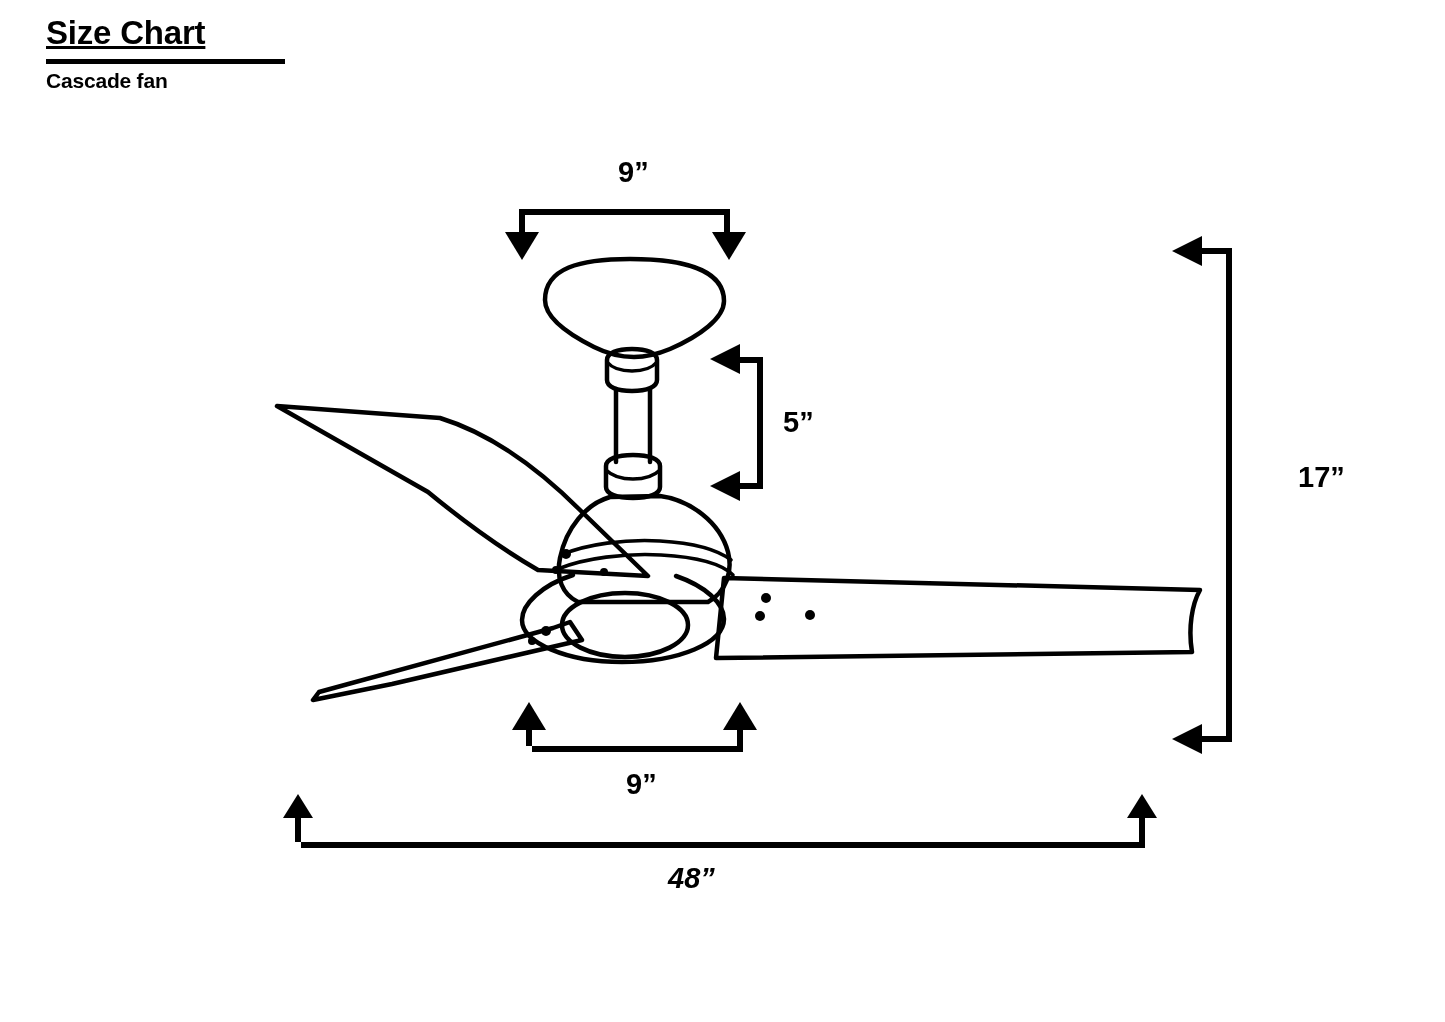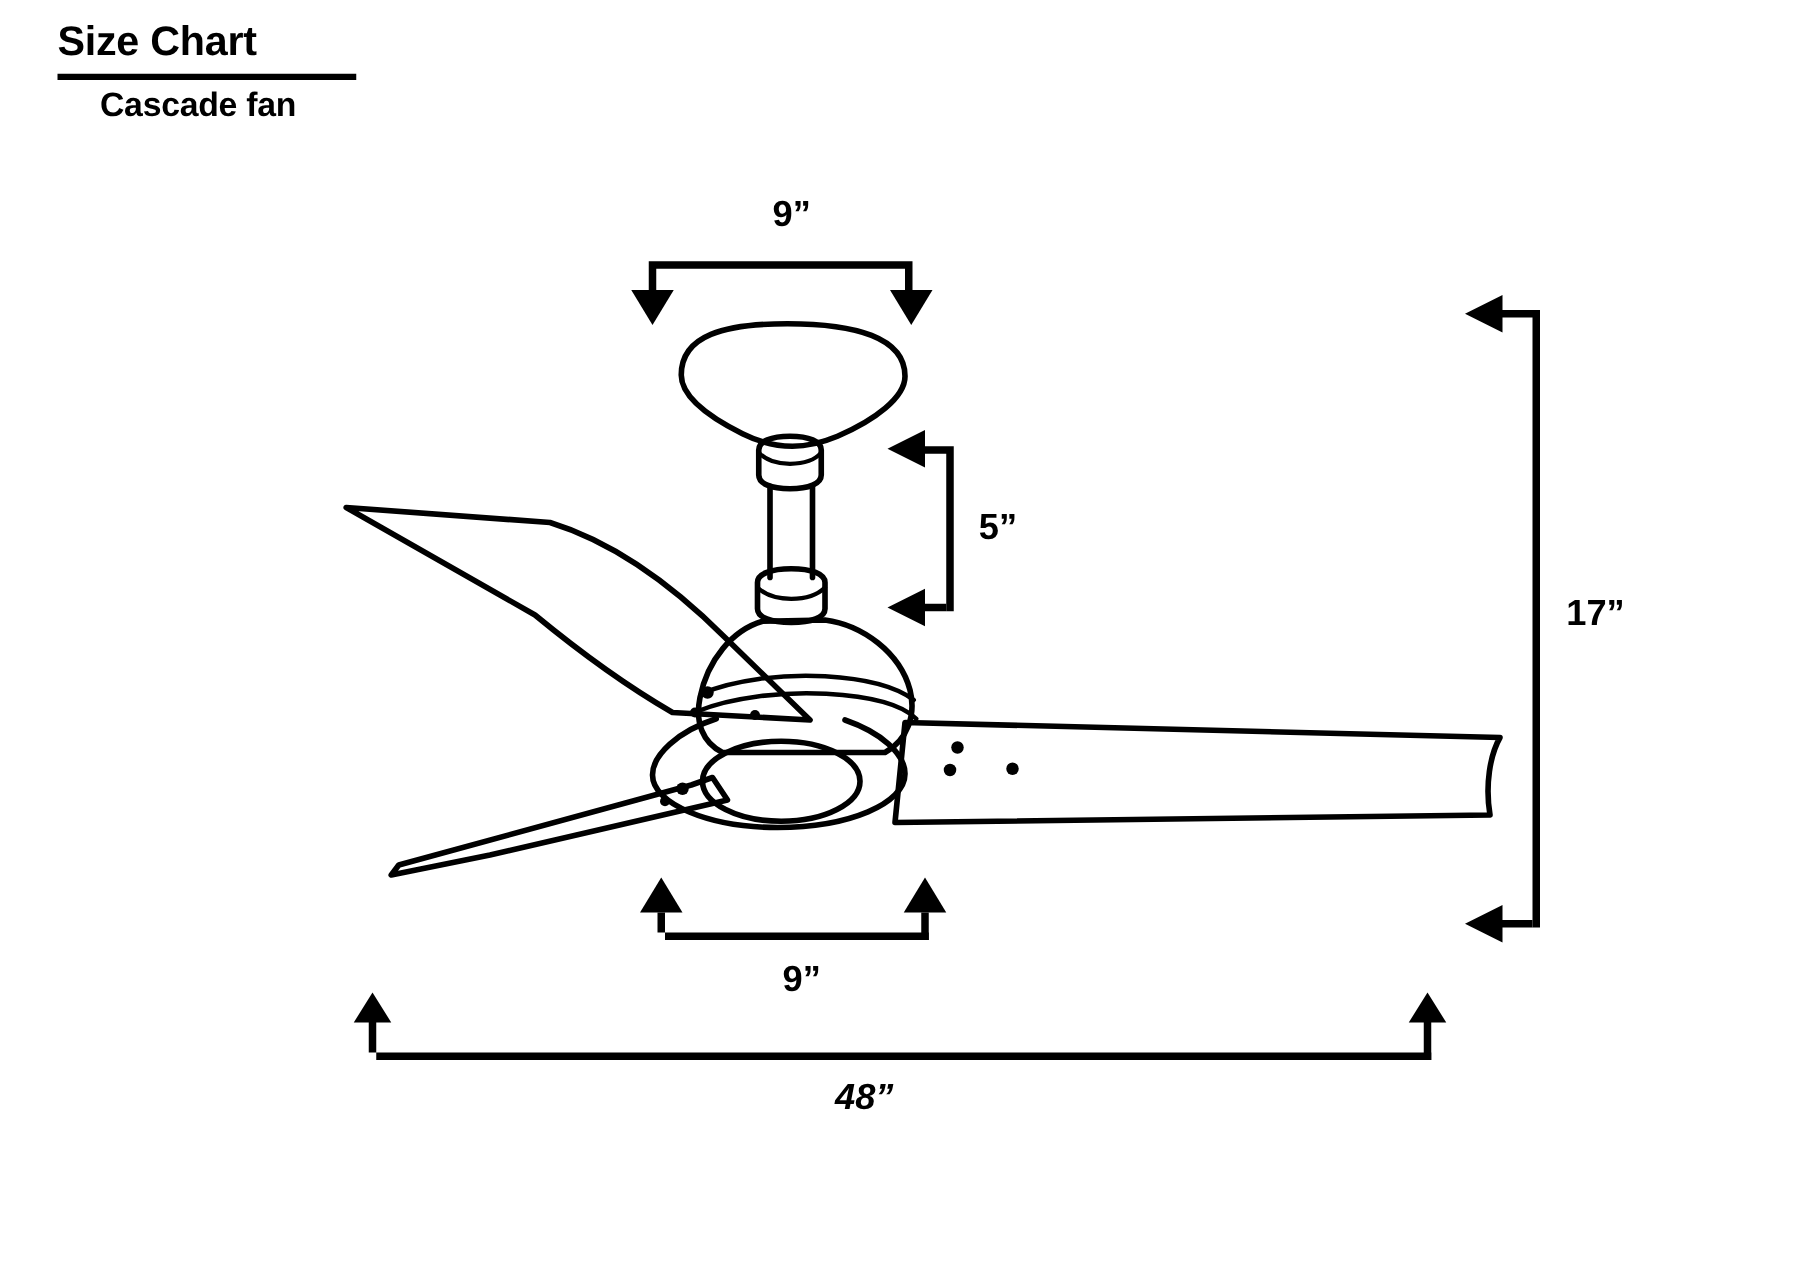--- a/index.html
+++ b/index.html
@@ -29,49 +29,49 @@
     position: absolute;
     left: 46px;
     top: 16px;
   }
   .title-main {
     font-size: 33px;
     font-weight: bold;
     letter-spacing: -0.2px;
     line-height: 1.05;
     white-space: nowrap;
+    text-decoration: underline;
   }
   .title-rule {
     width: 239px;
     height: 5px;
     background: #000;
     margin: 8px 0 6px 0;
   }
   .title-sub {
-    font-size: 27px;
+    font-size: 21px;
     font-weight: bold;
     letter-spacing: -0.2px;
     line-height: 1.05;
     white-space: nowrap;
-    margin-left: 34px;
   }
 
   
   .dim-label {
     position: absolute;
     font-size: 29px;
     font-weight: bold;
     letter-spacing: 0px;
     white-space: nowrap;
     line-height: 1;
   }
 
   #label-top-9   { left: 618px; top: 158px; }
   #label-mid-5   { left: 783px; top: 408px; }
-  #label-right-17{ left: 1253px; top: 463px; margin-top: 14px; }
+  #label-right-17{ left: 1298px; top: 463px; }
   #label-bot-9   { left: 626px; top: 770px; }
   #label-48      { left: 668px; top: 864px; font-style: italic; }
 </style>
 </head>
 <body>
 
 <svg id="canvas" viewBox="0 0 1445 1022" xmlns="http://www.w3.org/2000/svg">
 
   <g fill="none" stroke="#000000" stroke-width="4.5" stroke-linejoin="round" stroke-linecap="round">
 

